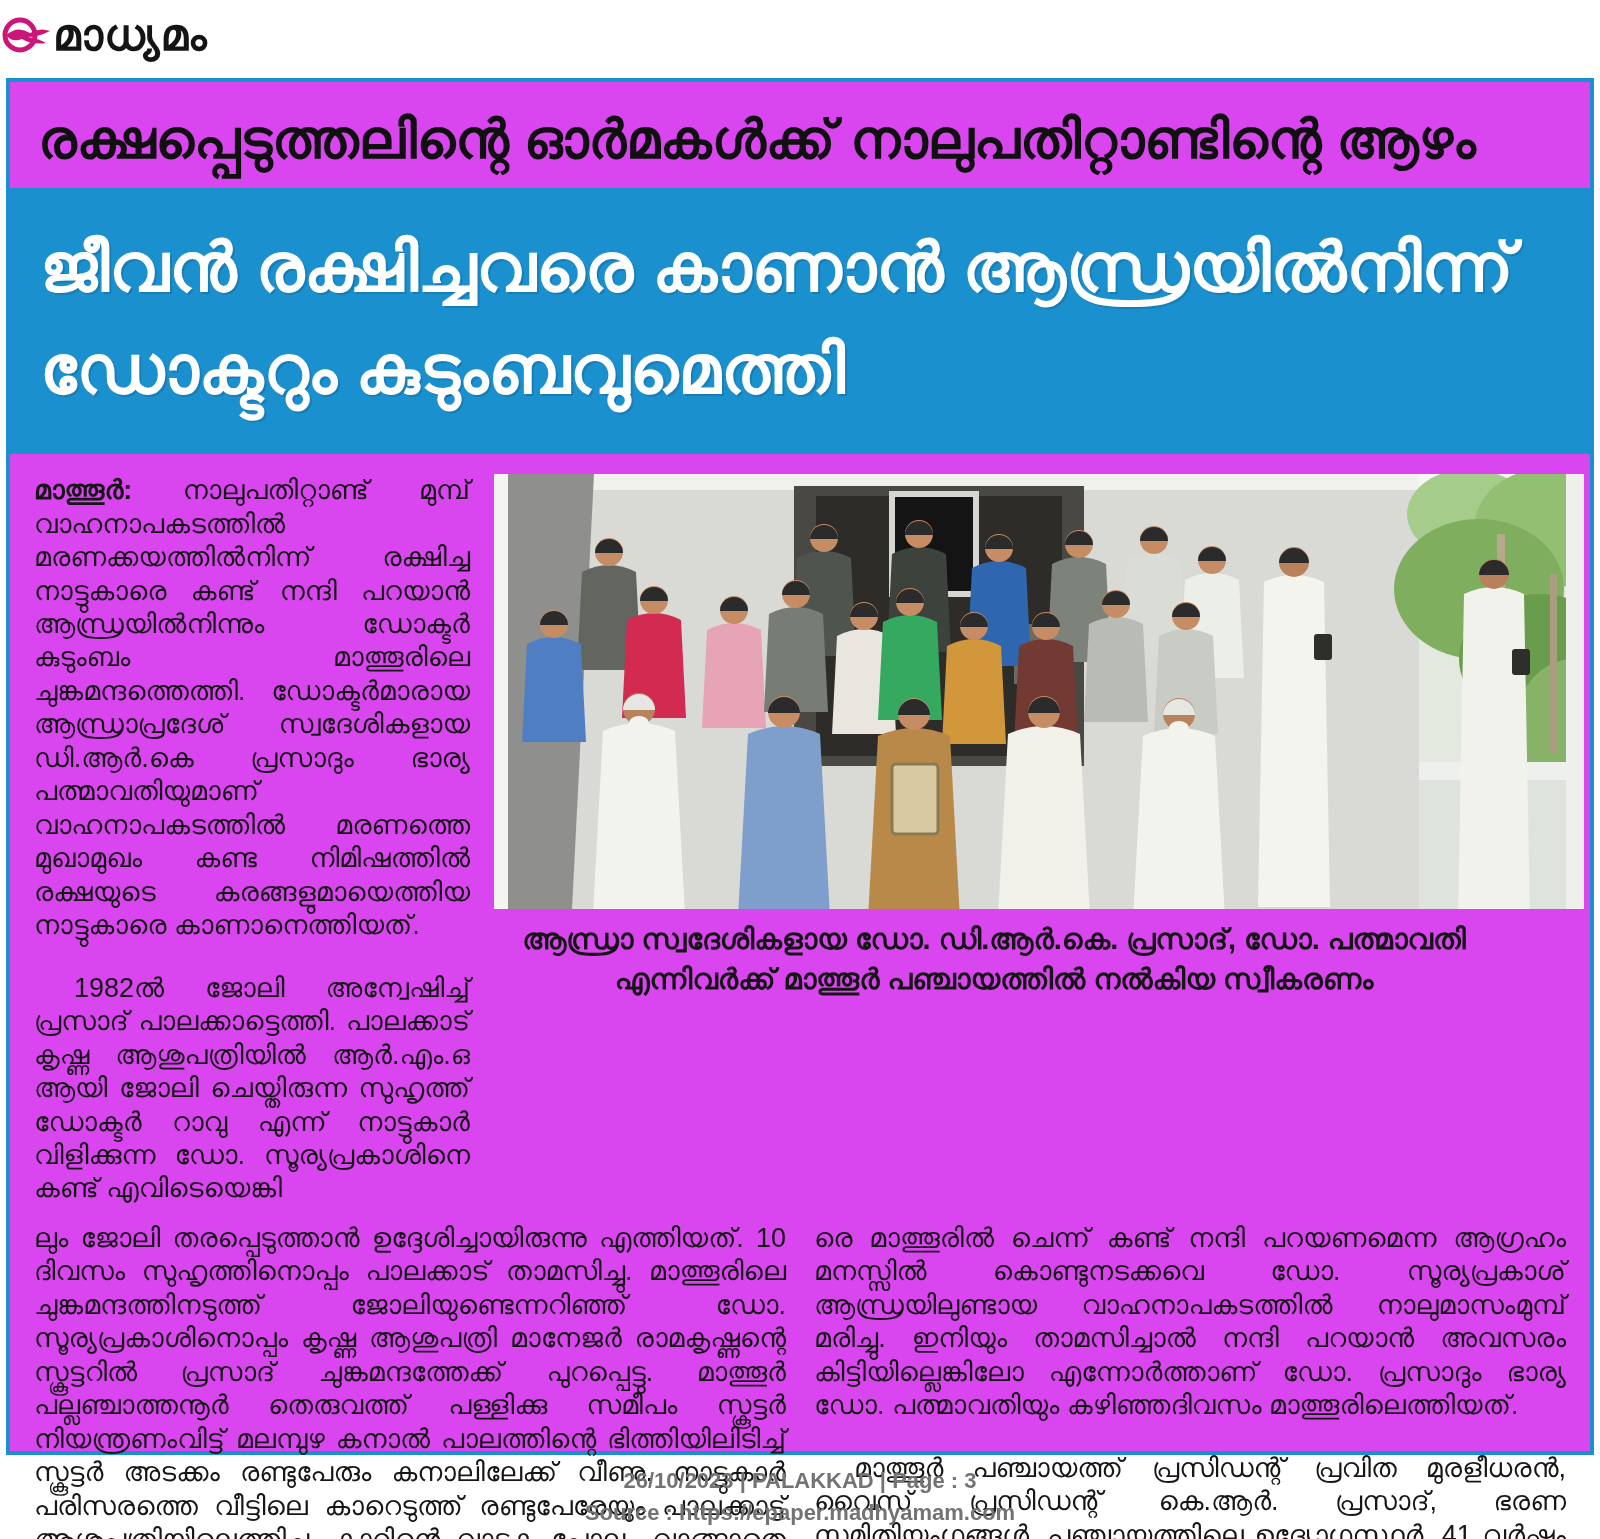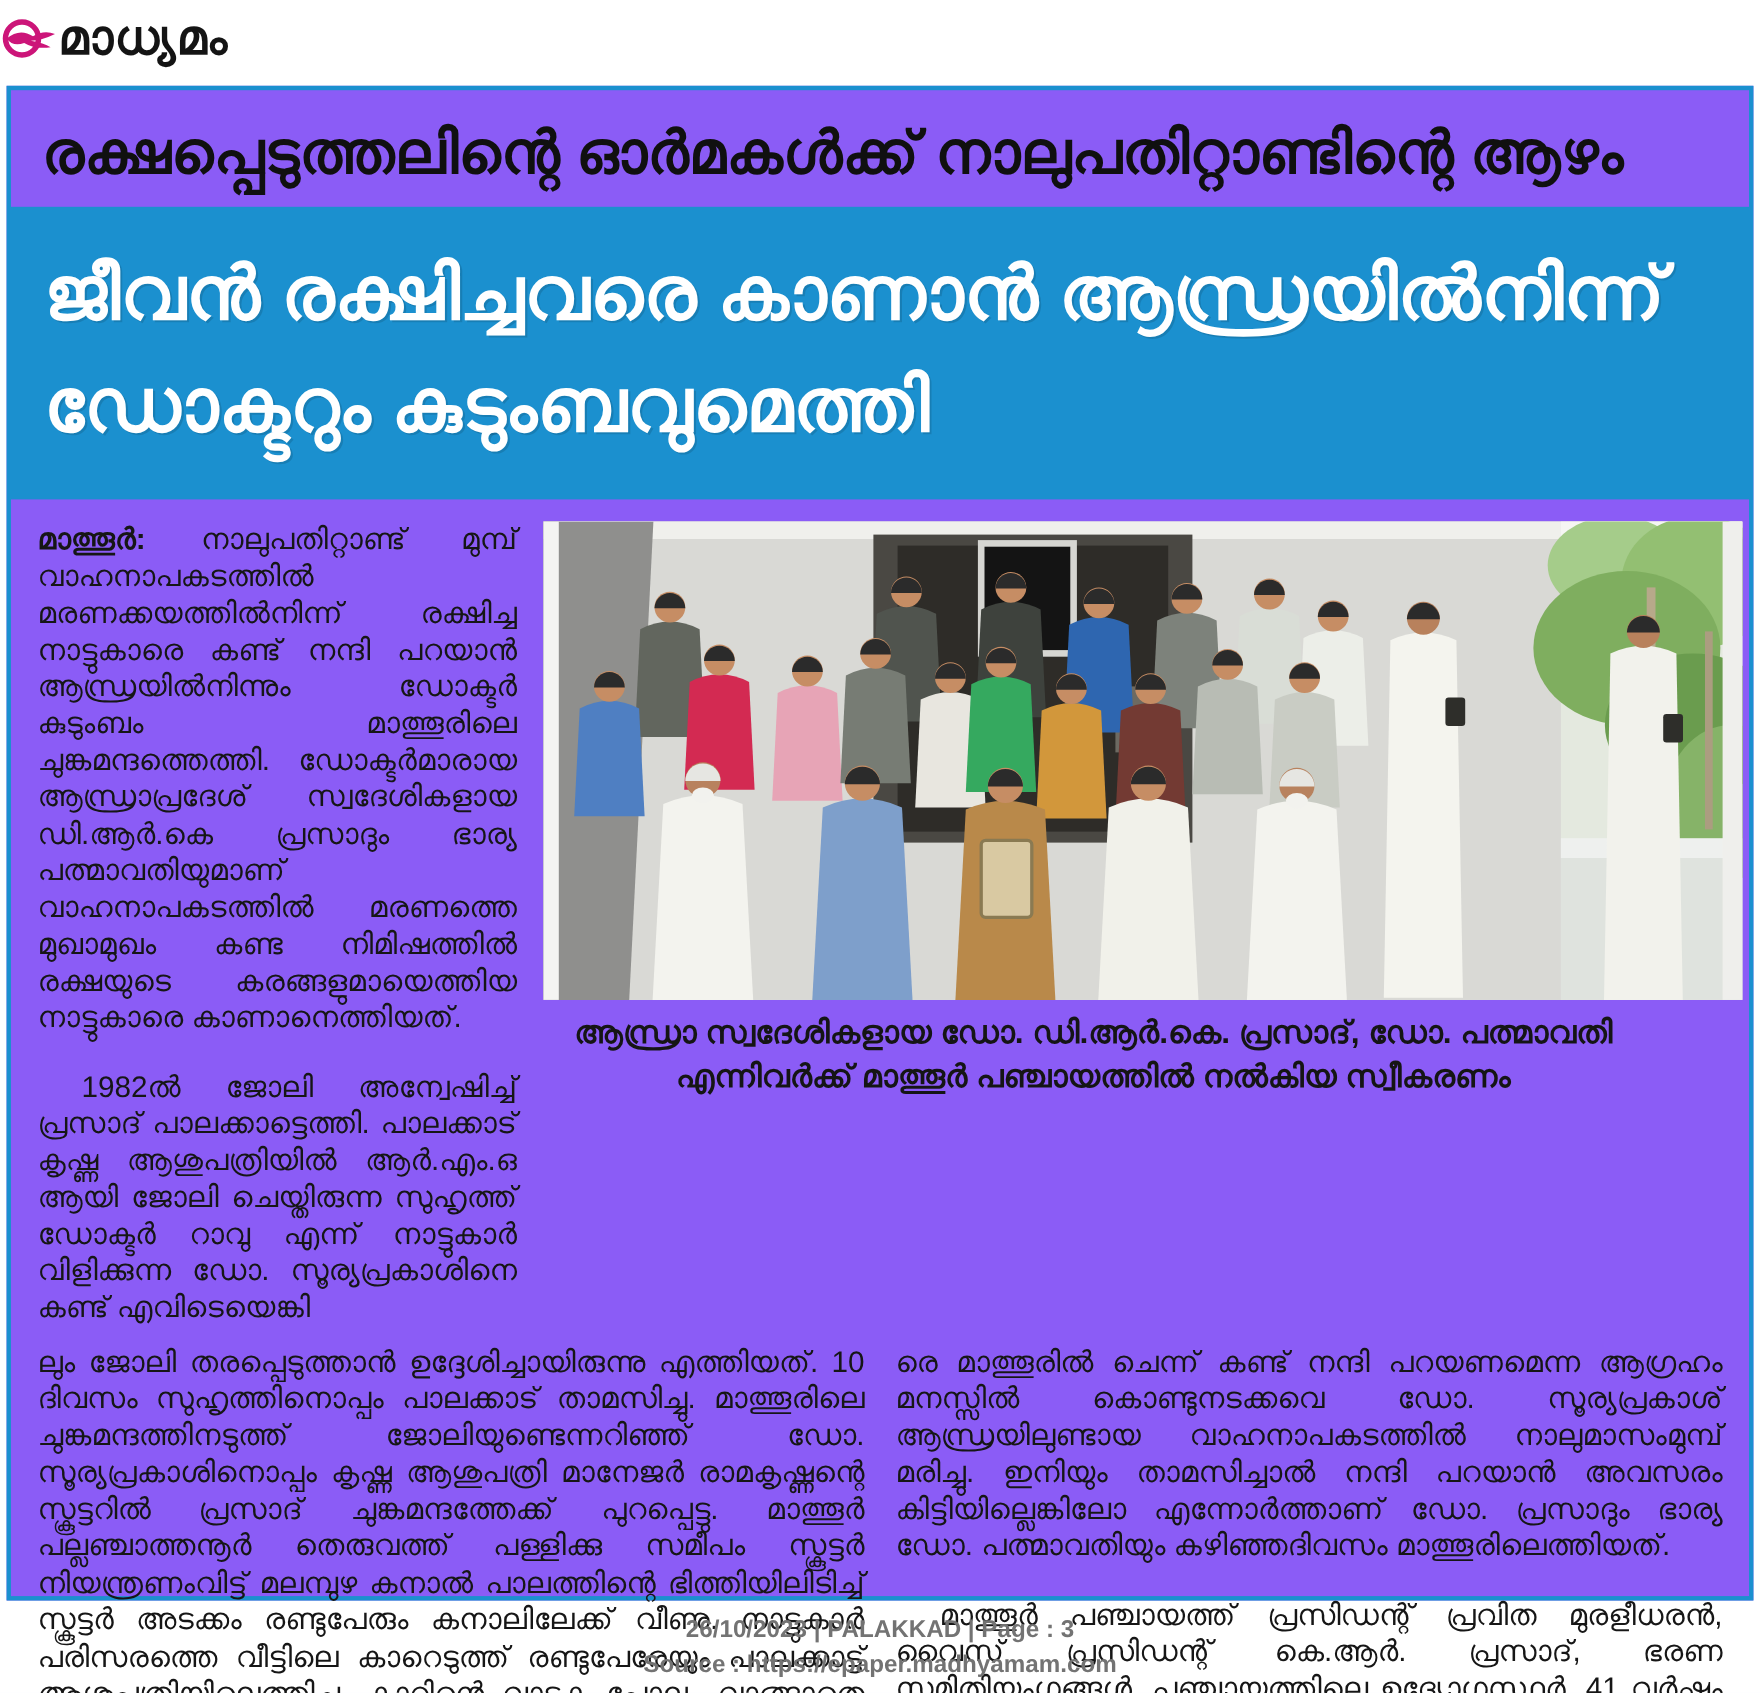--- a/index.html
+++ b/index.html
@@ -6,21 +6,21 @@
   body{
     width:1600px;height:1539px;position:relative;overflow:hidden;
     font-family:"Liberation Sans",sans-serif;color:#1a1a1a;
   }
   
   .masthead{height:70px;display:flex;align-items:center;justify-content:flex-start;gap:1px;}
   .masthead .logo-text{font-size:44px;font-weight:bold;color:#141414;letter-spacing:1px;}
   
   .article-frame{
     position:absolute;left:6px;right:6px;top:78px;bottom:84px;
-    border:4px solid #1b90cf;background:#8b5cf6;box-sizing:border-box;
+    border:4px solid #1b90cf;background:#d946ef;box-sizing:border-box;
   }
   .kicker{
     padding:26px 28px 18px 28px;
     font-size:54px;font-weight:bold;color:#101010;line-height:1.15;
     white-space:nowrap;overflow:hidden;
   }
   .headline-band{
     background:#1b90cf;color:#ffffff;padding:28px 30px 34px 30px;
   }
   .headline-band .hl{

